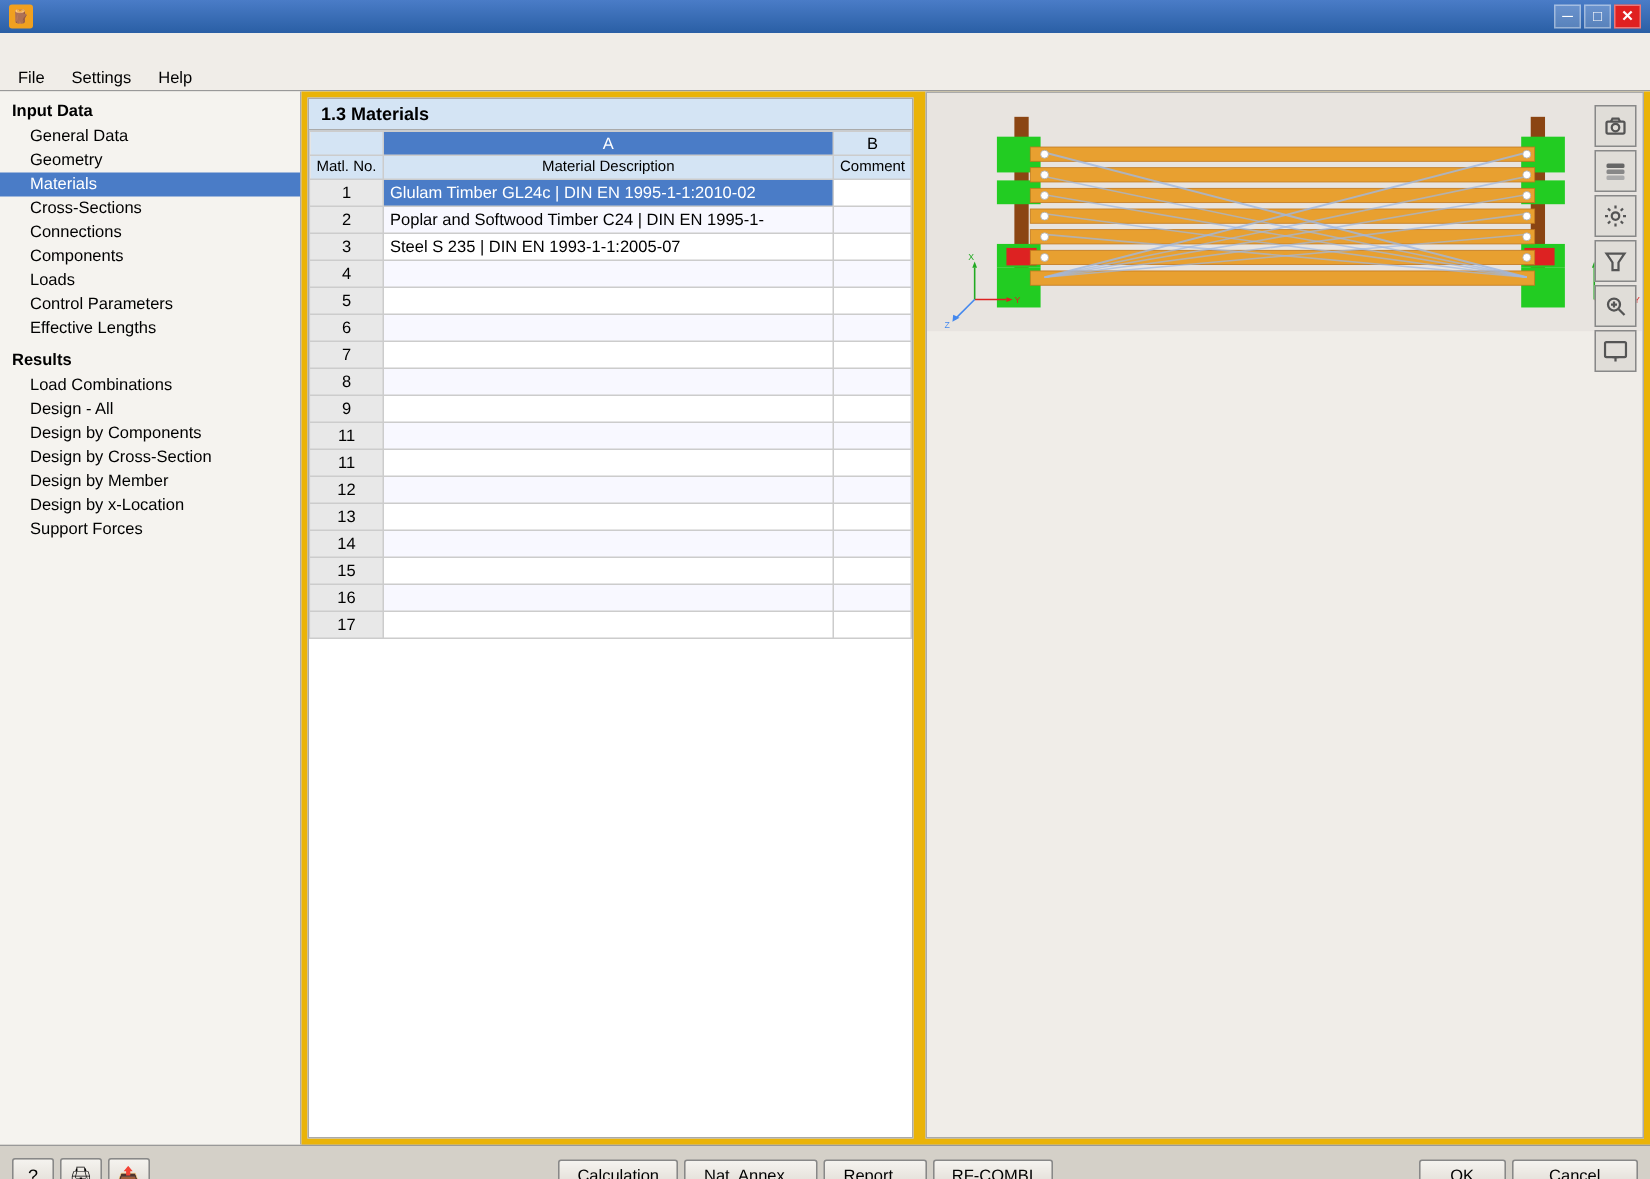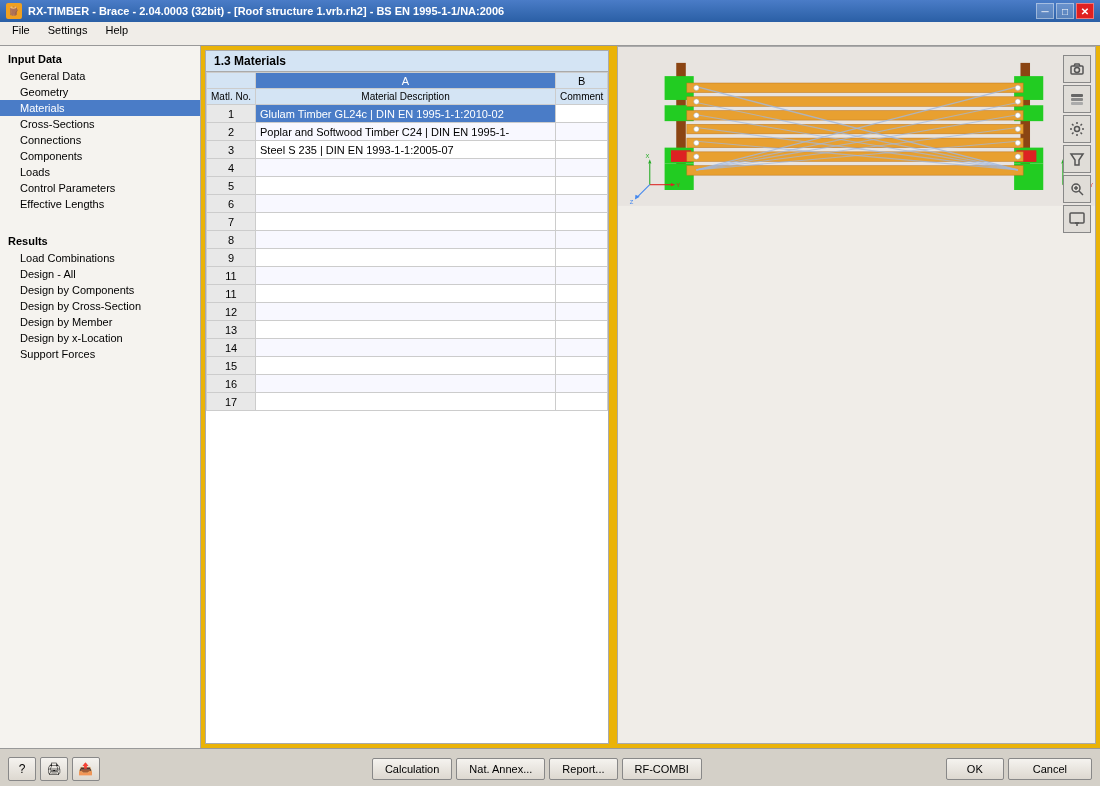--- a/index.html
+++ b/index.html
@@ -24,23 +24,23 @@
       width: 18px; height: 16px; border: 1px solid rgba(255,255,255,0.4);
       display: flex; align-items: center; justify-content: center;
       font-size: 10px; cursor: pointer; color: white;
     }
     .titlebar-btn.close { background: #e02020; }
     .titlebar-btn.min, .titlebar-btn.max { background: rgba(255,255,255,0.2); }
 
     
     .menubar {
       background: #f0ede8;
-      height: 24px;
-      display: flex;
-      align-items: flex-start;
+      height: 39px;
+      display: flex;
+      align-items: flex-end;
       padding: 0 4px;
       border-bottom: 1px solid #999;
       gap: 2px;
     }
     .menu-item {
       padding: 2px 8px;
       cursor: pointer;
       font-size: 11px;
     }
 
@@ -188,21 +188,20 @@
       overflow-y: auto;
       max-height: 400px;
     }
   </style>
 </head>
 <body>
 
 <div class="titlebar">
   <div class="titlebar-left">
     <div class="titlebar-icon">🪵</div>
-    <span>RX-TIMBER - Brace - 2.04.0003 (32bit) - [Roof structure 1.vrb.rh2] - BS EN 1995-1-1/NA:2006</span>
   </div>
   <div class="titlebar-buttons">
     <div class="titlebar-btn min">─</div>
     <div class="titlebar-btn max">□</div>
     <div class="titlebar-btn close">✕</div>
   </div>
 </div>
 
 <div class="menubar">
   <div class="menu-item">File</div>
@@ -217,21 +216,21 @@
     <div class="sidebar-item">General Data</div>
     <div class="sidebar-item">Geometry</div>
     <div class="sidebar-item active">Materials</div>
     <div class="sidebar-item">Cross-Sections</div>
     <div class="sidebar-item">Connections</div>
     <div class="sidebar-item">Components</div>
     <div class="sidebar-item">Loads</div>
     <div class="sidebar-item">Control Parameters</div>
     <div class="sidebar-item">Effective Lengths</div>
 
-    <div class="sidebar-section" style="margin-top:20px;">Results</div>
+    <div class="sidebar-section" style="margin-top:4px;">Results</div>
     <div class="sidebar-item">Load Combinations</div>
     <div class="sidebar-item">Design - All</div>
     <div class="sidebar-item">Design by Components</div>
     <div class="sidebar-item">Design by Cross-Section</div>
     <div class="sidebar-item">Design by Member</div>
     <div class="sidebar-item">Design by x-Location</div>
     <div class="sidebar-item">Support Forces</div>
   </div>
 
   <div class="content-area">

